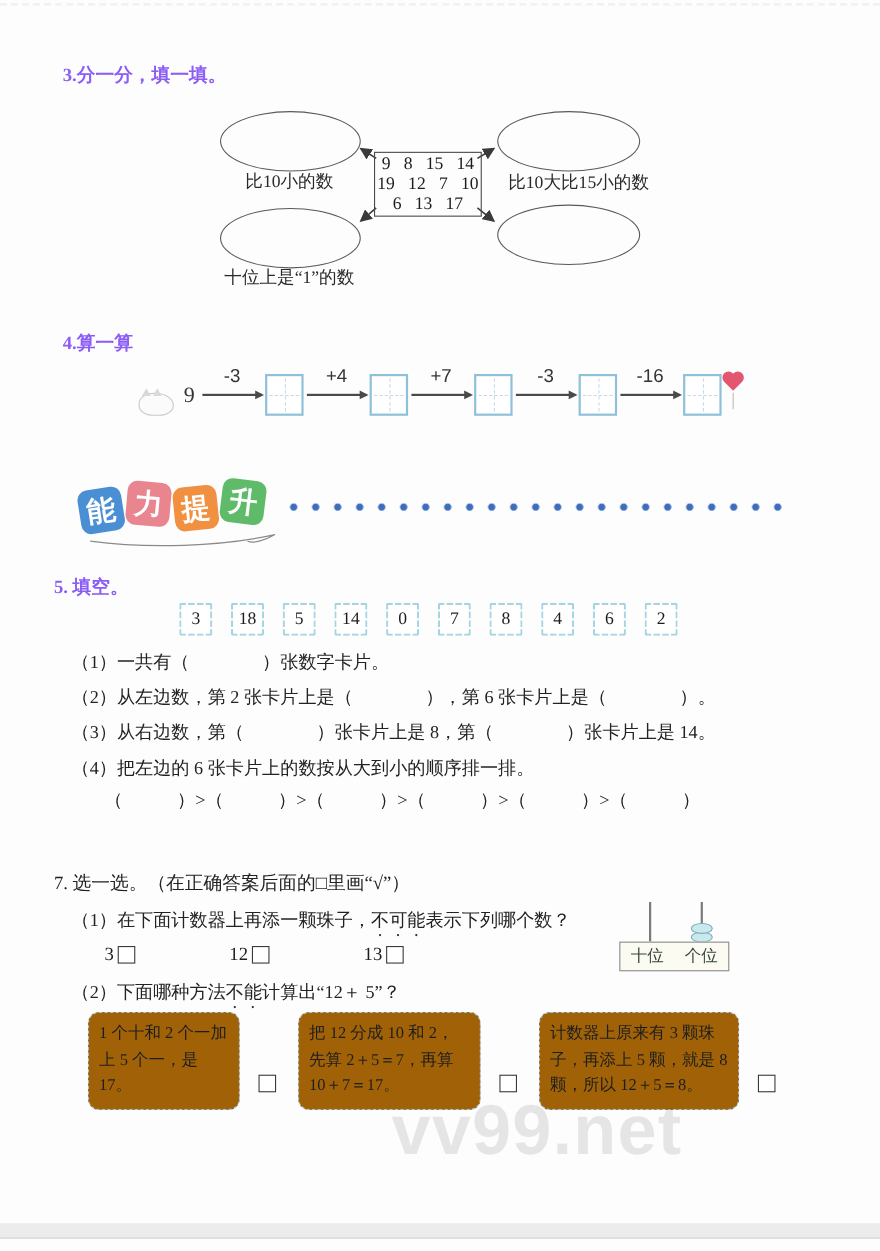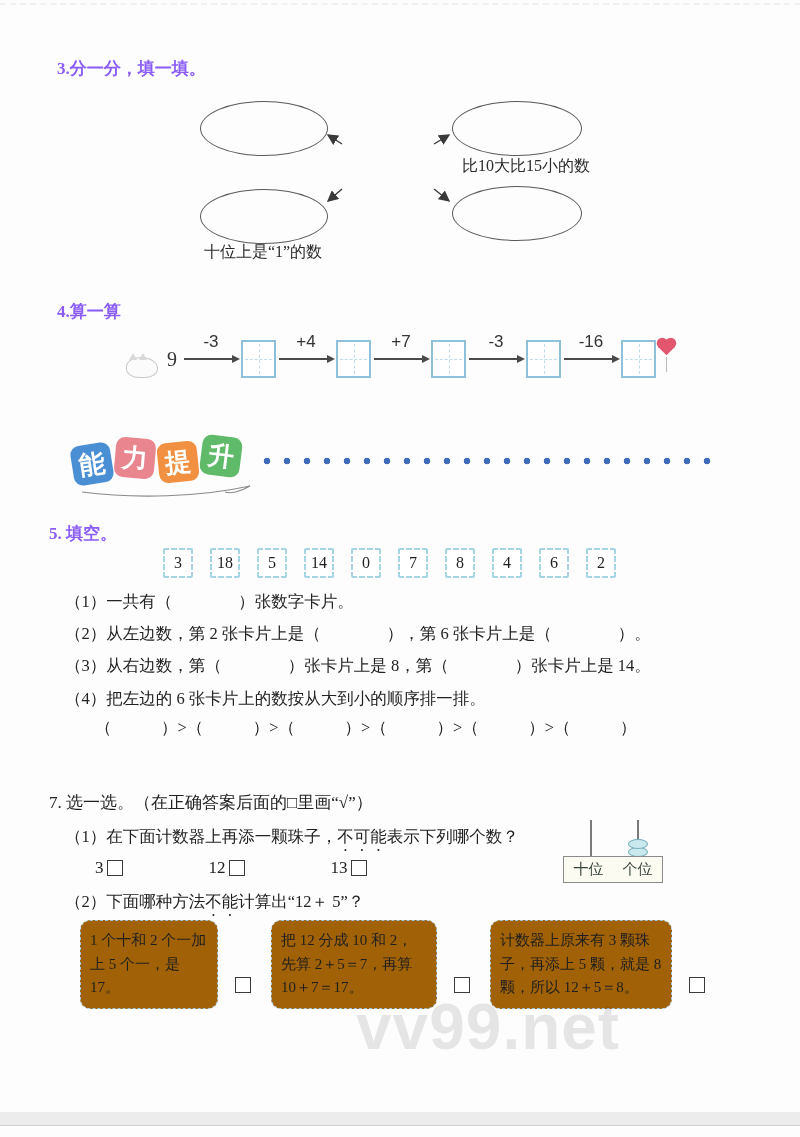--- a/index.html
+++ b/index.html
@@ -104,23 +104,29 @@
     <line x1="294" y1="52" x2="309" y2="43" stroke="#3a3a3a" stroke-width="1.4" marker-end="url(#ah)"></line>
     <line x1="202" y1="97" x2="188" y2="109" stroke="#3a3a3a" stroke-width="1.4" marker-end="url(#ah)"></line>
     <line x1="294" y1="97" x2="309" y2="109" stroke="#3a3a3a" stroke-width="1.4" marker-end="url(#ah)"></line>
   </svg>
 
   <div class="oval" style="left:60px;top:9px;width:126px;height:53px;"></div>
   <div class="oval" style="left:312px;top:9px;width:128px;height:53px;"></div>
   <div class="oval" style="left:60px;top:97px;width:126px;height:53px;"></div>
   <div class="oval" style="left:312px;top:94px;width:128px;height:53px;"></div>
 
+  <div class="oval-label" style="left:33px;top:63px;">比10小的数</div>
   <div class="oval-label" style="left:296px;top:64px;">比10大比15小的数</div>
   <div class="oval-label" style="left:33px;top:150px;">十位上是“1”的数</div>
 
+  <div id="num-box">
+    <div class="nrow">9   8   15   14</div>
+    <div class="nrow">19   12   7   10</div>
+    <div class="nrow">6   13   17</div>
+  </div>
 </div>
 
 <div class="abs qtitle" style="left:57px;top:300px;">4.算一算</div>
 
 <div class="abs" id="q4-chain">
   <div class="cat"></div>
   <span class="start-num">9</span>
 
   <div class="arrow">
       <span class="op">-3</span>

